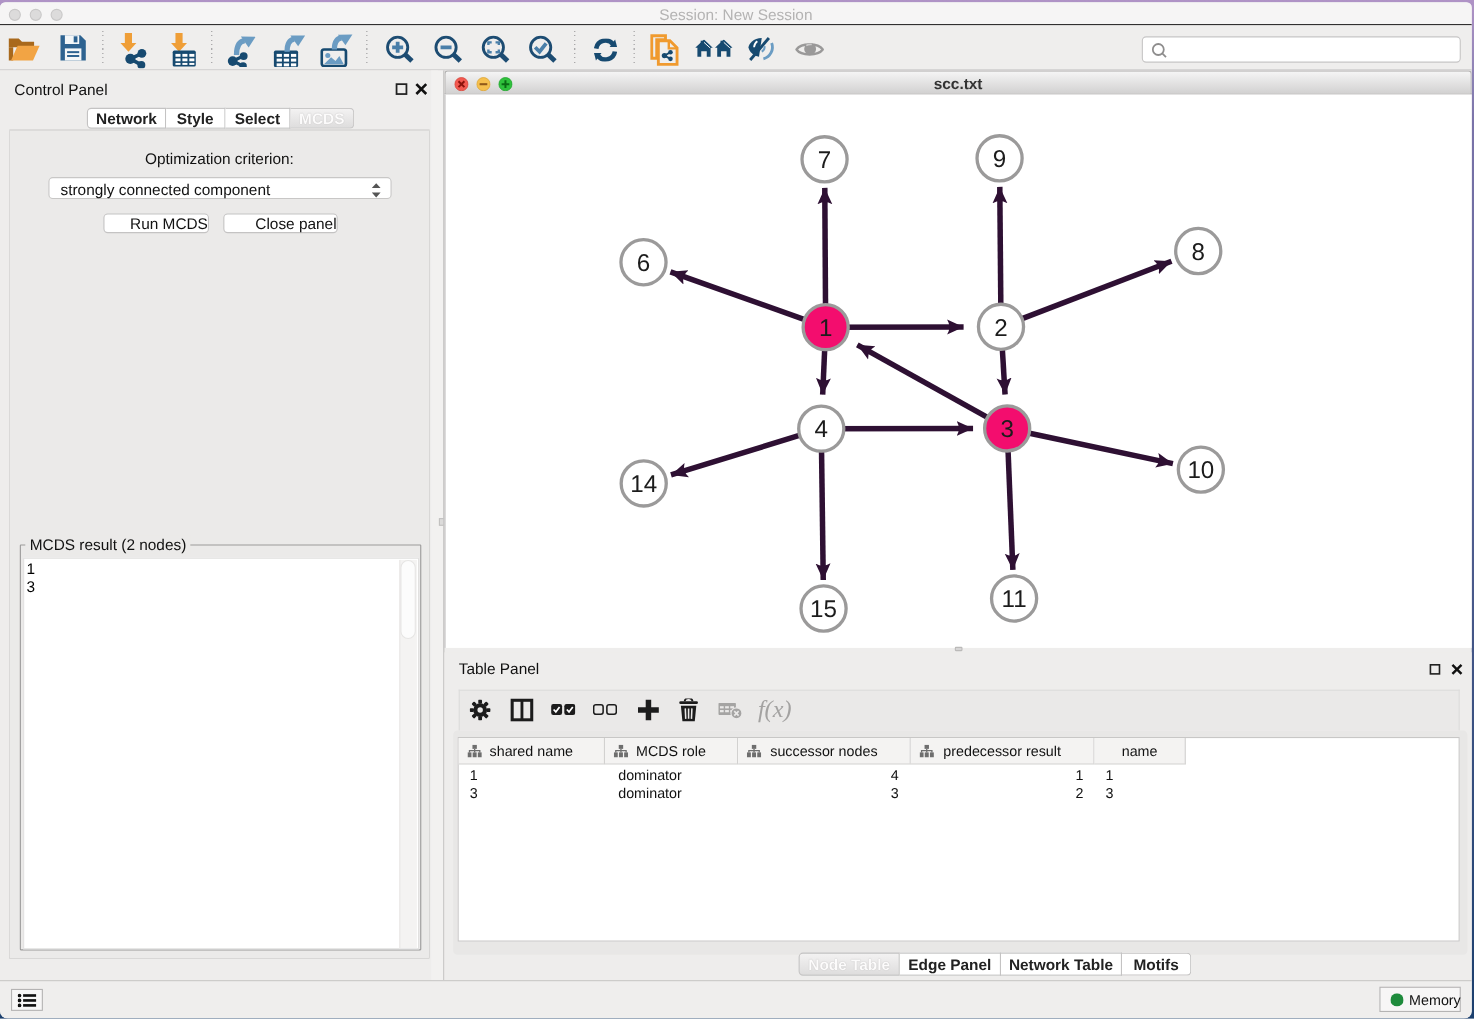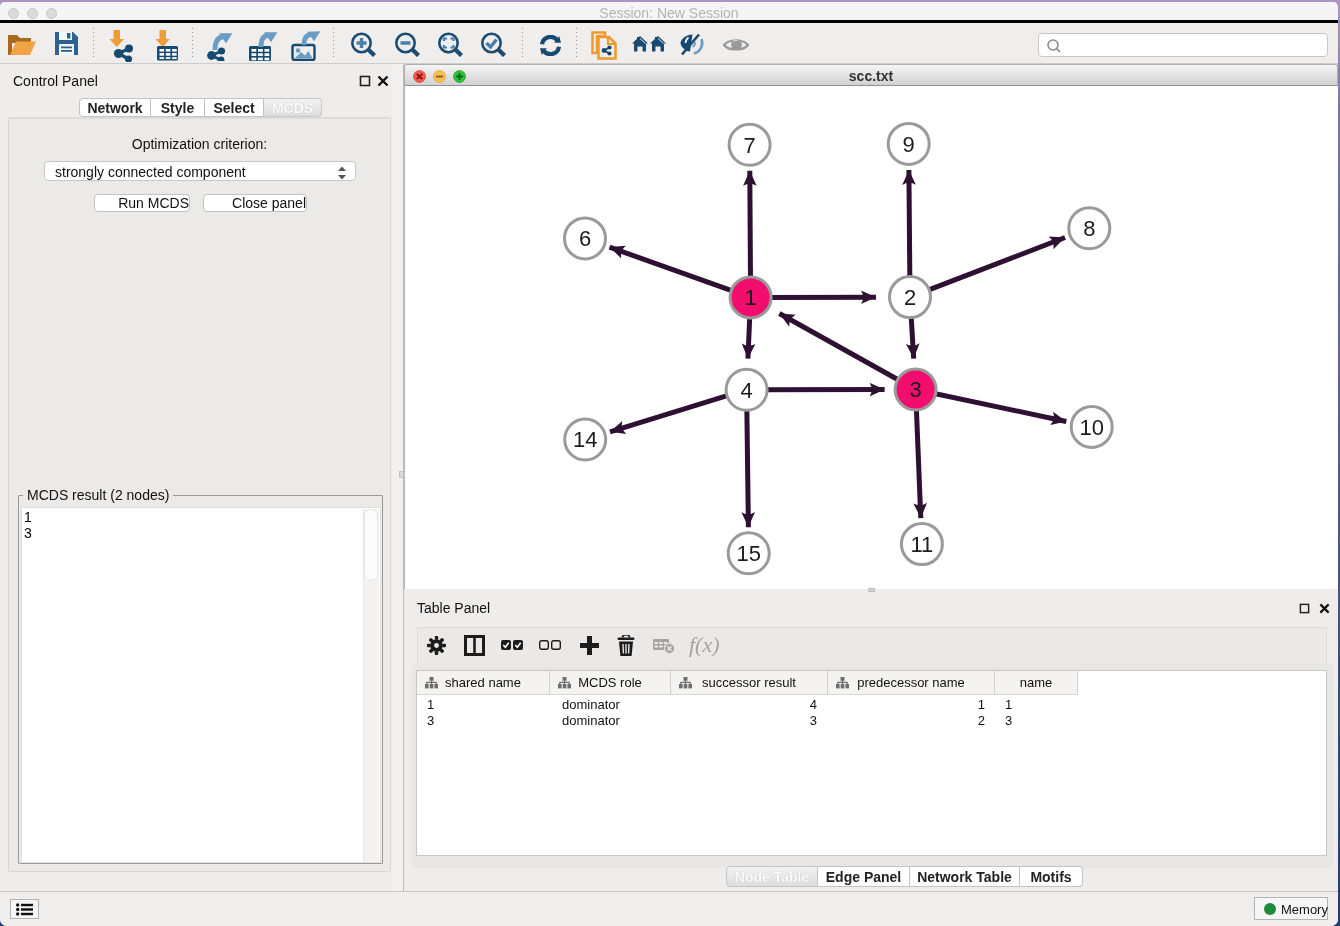--- a/index.html
+++ b/index.html
@@ -1,19 +1,19 @@
 <!DOCTYPE html>
 <html><head>
 <meta charset="utf-8">
 <style>
   * { margin:0; padding:0; box-sizing:border-box; }
   html,body { width:1340px; height:926px; overflow:hidden; }
   body { font-family:"Liberation Sans", sans-serif; background:linear-gradient(180deg,#b093c6 0%,#8a81b3 8%,#7a73a9 12%,#515e90 50%,#1b3f6e 100%); position:relative; }
   #appwin { position:absolute; left:0; top:2px; width:1338px; height:924px; background:#eeedec; border-radius:5px 5px 7px 7px; overflow:hidden; }
-  #titlebar { position:absolute; left:0; top:0; width:100%; height:21px; background:#f6f5f5; border-bottom:3px solid #000000; }
+  #titlebar { position:absolute; left:0; top:0; width:100%; height:21px; background:#f6f5f5; border-bottom:1px solid #000000; }
   .tl { position:absolute; top:6px; width:11px; height:11px; border-radius:50%; background:#dcdbdb; border:1px solid #c9c8c8; }
   #titletext { position:absolute; top:3px; left:0; width:1338px; text-align:center; font-size:14px; color:#b4b3b3; }
   #toolbar { position:absolute; left:0; top:21px; width:100%; height:41px; background:#efeeed; border-bottom:1px solid #cccbca; }
   .sep { position:absolute; top:5px; height:31px; width:1px; background:repeating-linear-gradient(180deg,#99989a 0 1px,transparent 1px 4px); }
   .ticon { position:absolute; }
   #searchbox { position:absolute; left:1038px; top:10px; width:290px; height:24px; background:#fff; border:1px solid #c6c5c5; border-radius:4px; }
   
   #cpanel { position:absolute; left:0; top:62px; width:398px; height:827px; background:#eeedec; }
   #cpanel-title { position:absolute; left:13px; top:9px; font-size:14px; color:#111; }
   .tabbar { position:absolute; height:20px; }
@@ -430,33 +430,33 @@
       <div class="th" style="left:254px; width:157px;">
           <svg class="hicon" width="13" height="12" viewBox="0 0 13 12">
             <g fill="#6e6e6e">
               <rect x="4.5" y="0" width="4" height="3.8"></rect>
               <rect x="0" y="7" width="3.6" height="4.4"></rect>
               <rect x="4.7" y="7" width="3.6" height="4.4"></rect>
               <rect x="9.4" y="7" width="3.6" height="4.4"></rect>
               <path d="M6.5,3.8 V5.4 M1.8,7 V5.4 H11.2 V7 M6.5,5.4 V7" stroke="#6e6e6e" stroke-width="1.2" fill="none"></path>
             </g>
           </svg>
-          <div class="thlabel">successor result</div>
+          <div class="thlabel">successor nodes</div>
         </div>
       <div class="th" style="left:411px; width:167px;">
           <svg class="hicon" width="13" height="12" viewBox="0 0 13 12">
             <g fill="#6e6e6e">
               <rect x="4.5" y="0" width="4" height="3.8"></rect>
               <rect x="0" y="7" width="3.6" height="4.4"></rect>
               <rect x="4.7" y="7" width="3.6" height="4.4"></rect>
               <rect x="9.4" y="7" width="3.6" height="4.4"></rect>
               <path d="M6.5,3.8 V5.4 M1.8,7 V5.4 H11.2 V7 M6.5,5.4 V7" stroke="#6e6e6e" stroke-width="1.2" fill="none"></path>
             </g>
           </svg>
-          <div class="thlabel">predecessor name</div>
+          <div class="thlabel">predecessor result</div>
         </div>
       <div class="th" style="left:578px; width:83px;">
           <div class="thlabel">name</div>
         </div>
       <div class="trow" style="left:10px; top:26px;">1</div>
       <div class="trow" style="left:145px; top:26px;">dominator</div>
       <div class="trow" style="left:380px; top:26px; width:20px; text-align:right;">4</div>
       <div class="trow" style="left:548px; top:26px; width:20px; text-align:right;">1</div>
       <div class="trow" style="left:588px; top:26px;">1</div>
       <div class="trow" style="left:10px; top:42px;">3</div>

